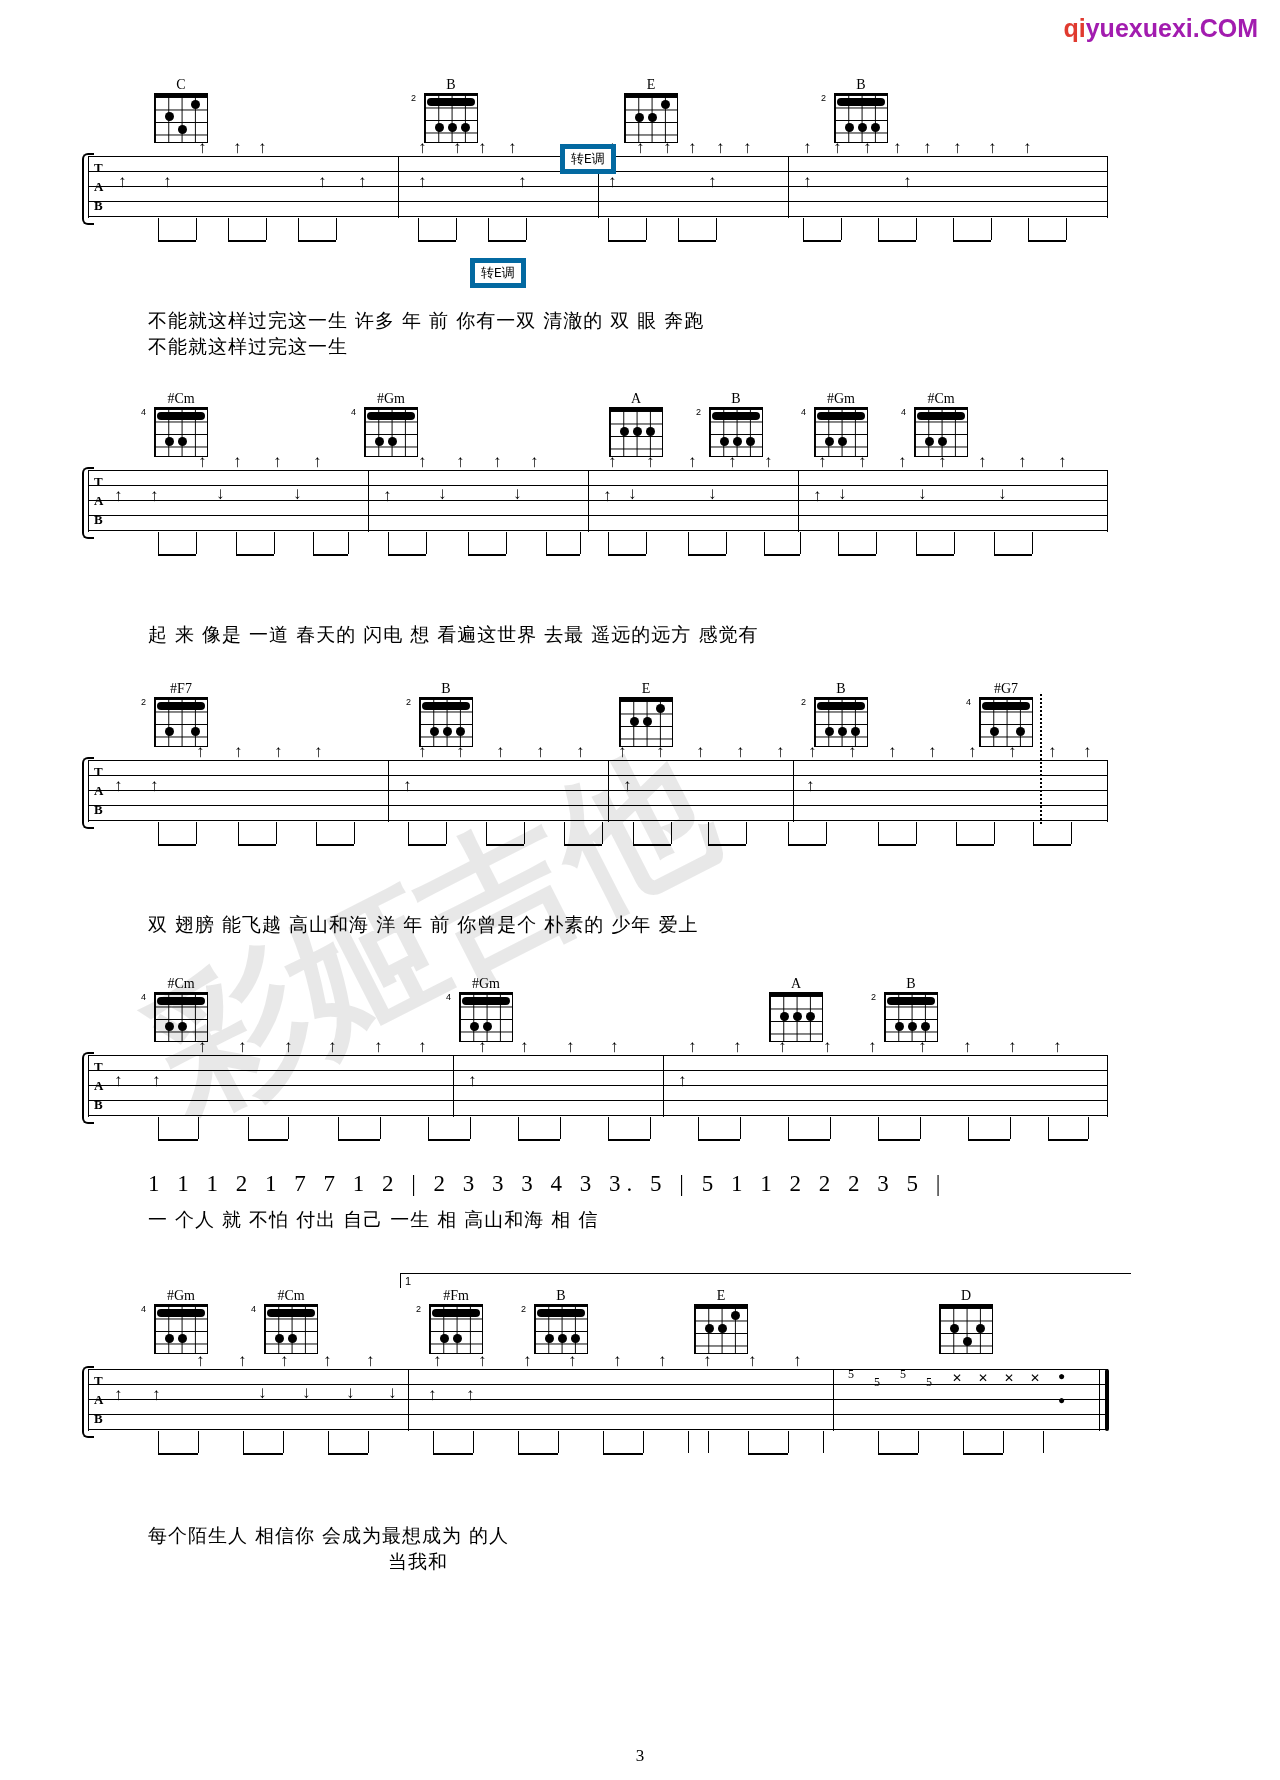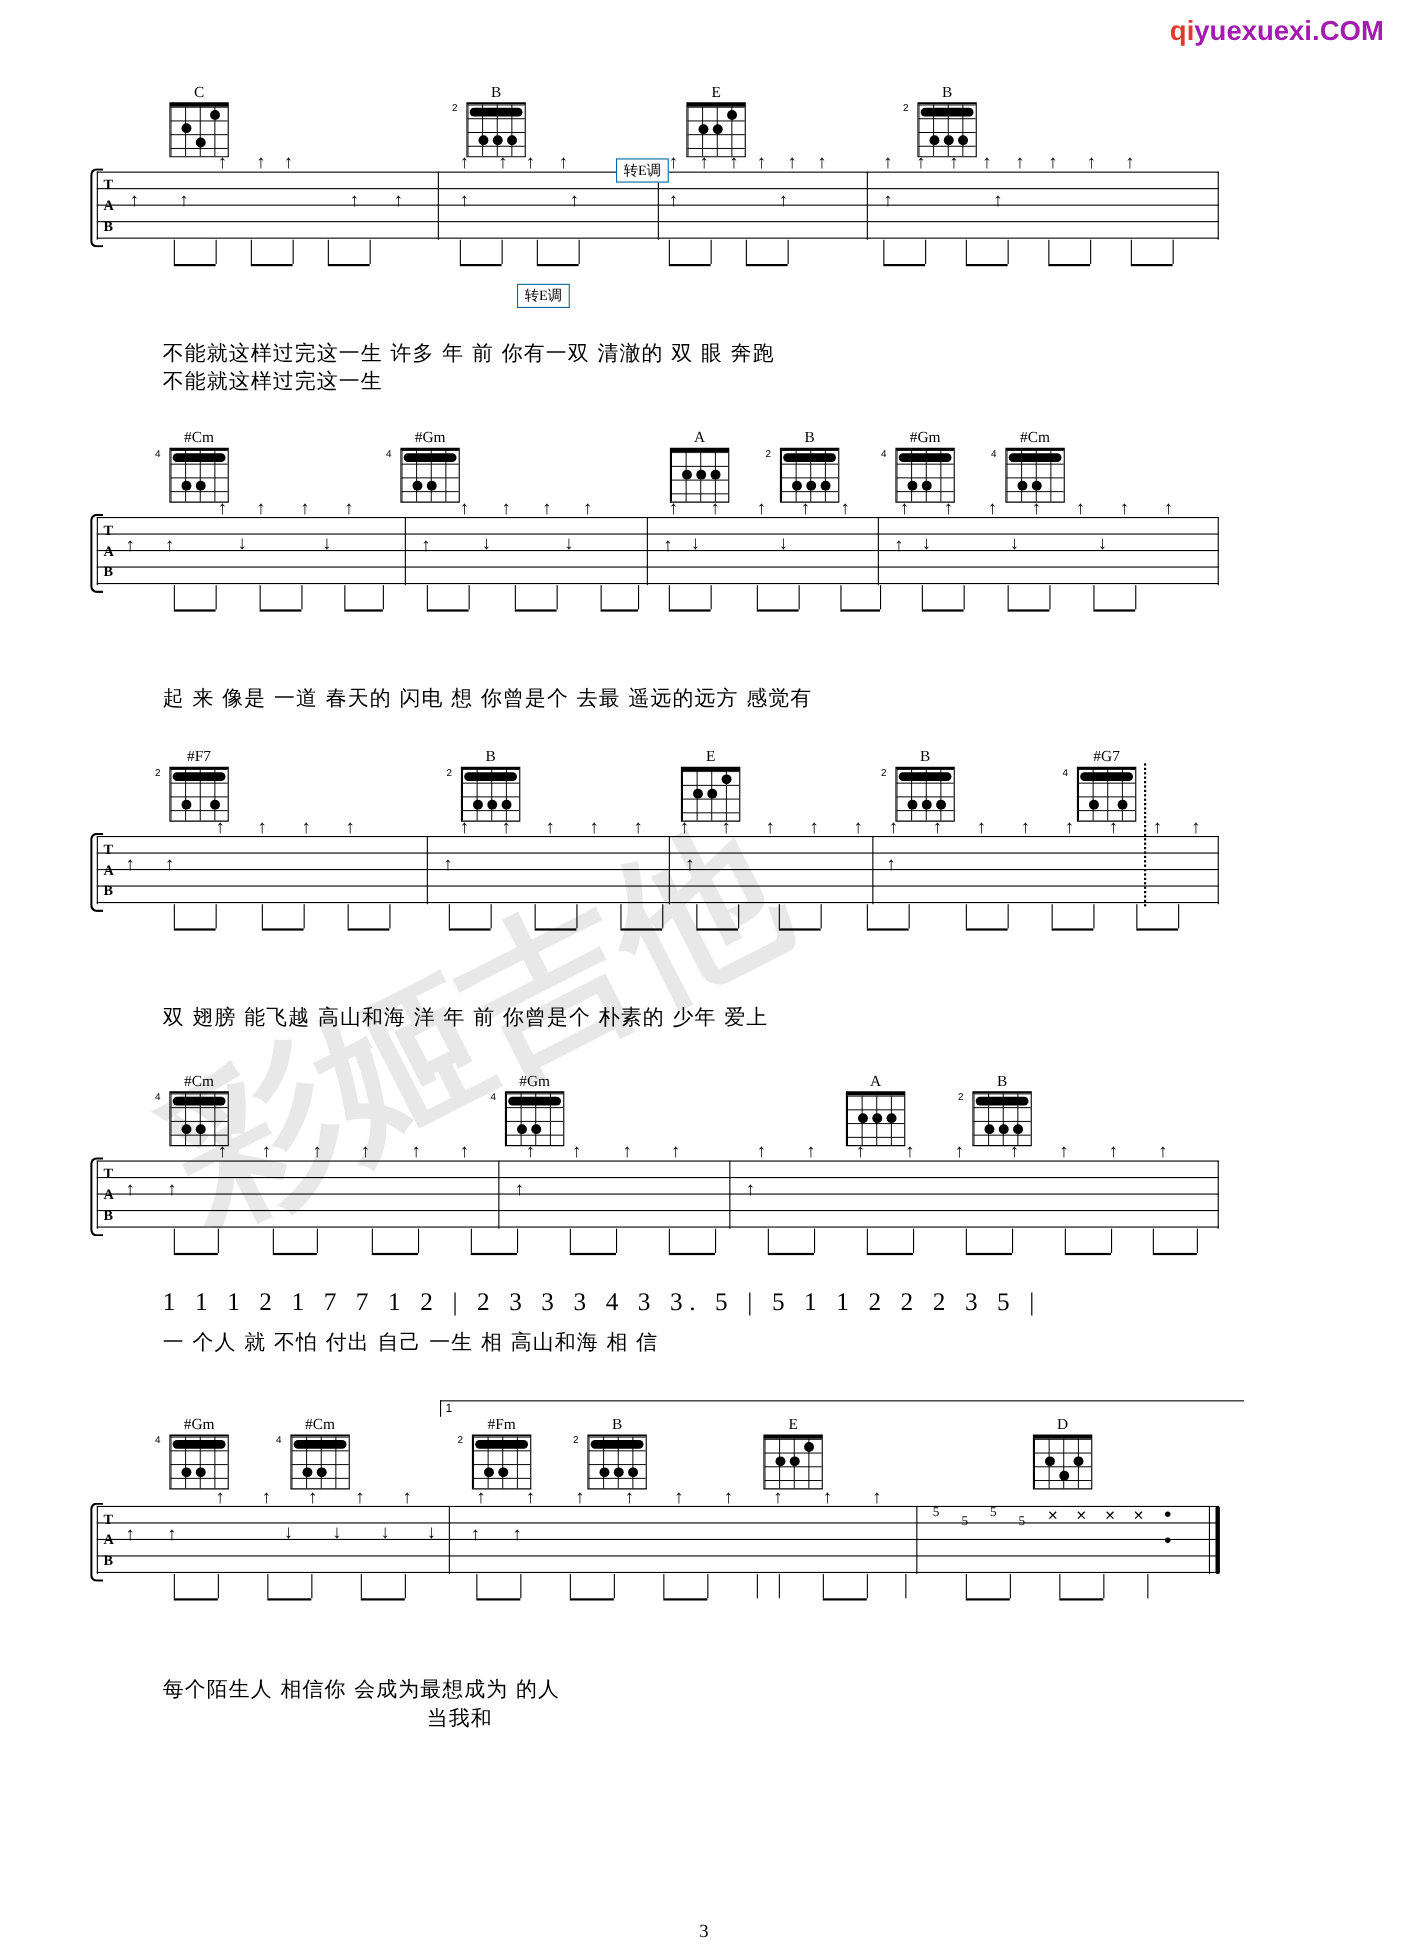--- a/index.html
+++ b/index.html
@@ -84,22 +84,22 @@
 
   
   .lyrics{
     position:absolute;left:88px;width:1020px;
     font-size:19px;font-family:"DejaVu Sans", sans-serif;
     letter-spacing:1px;white-space:nowrap;
   }
 
   
   .marker{
-    position:absolute;border:1px solid #0369a1;background:#fff;
-    font-size:13px;padding:1px 6px;font-family:Liberation Serif, serif;
+    position:absolute;border:5px solid #0369a1;background:#fff;
+    font-size:13px;padding:1px 6px;font-family:Liberation Mono, monospace;
   }
   .repeat-bracket{
     position:absolute;border-top:1px solid #000;border-left:1px solid #000;
     height:14px;
   }
   .repeat-bracket .num{position:absolute;left:4px;top:1px;font-size:11px;}
   .dotted-line{position:absolute;width:0;border-left:2px dotted #000;}
 
   .pagenum{
     position:absolute;left:0;width:1280px;text-align:center;bottom:14px;
@@ -400,21 +400,21 @@
         <div class="beam" style="left:750px;top:22px;width:38px;"></div>
       <div class="stem" style="left:828px;top:0;height:22px;"></div>
         <div class="stem" style="left:866px;top:0;height:22px;"></div>
         <div class="beam" style="left:828px;top:22px;width:38px;"></div>
       <div class="stem" style="left:906px;top:0;height:22px;"></div>
         <div class="stem" style="left:944px;top:0;height:22px;"></div>
         <div class="beam" style="left:906px;top:22px;width:38px;"></div>
     </div>
 
     <div class="lyrics" style="top:232px;">
-      <span style="position:absolute;left:60px;">起 来  像是 一道  春天的 闪电   想  你曾是个  去最  遥远的远方  感觉有</span>
+      <span style="position:absolute;left:60px;">起 来  像是 一道  春天的 闪电   想  看遍这世界  去最  遥远的远方  感觉有</span>
     </div>
   </div>
 
   <div class="system" style="top:680px;height:285px;">
     <div class="chord" style="left:150px;top:0;">
       <div class="cname">#F7</div>
       <div class="grid">
         <div class="fr">2</div>
         <div class="bar" style="left:2px;top:3px;width:48px;"></div>
         <div class="dot" style="left:10px;top:28px;"></div>

